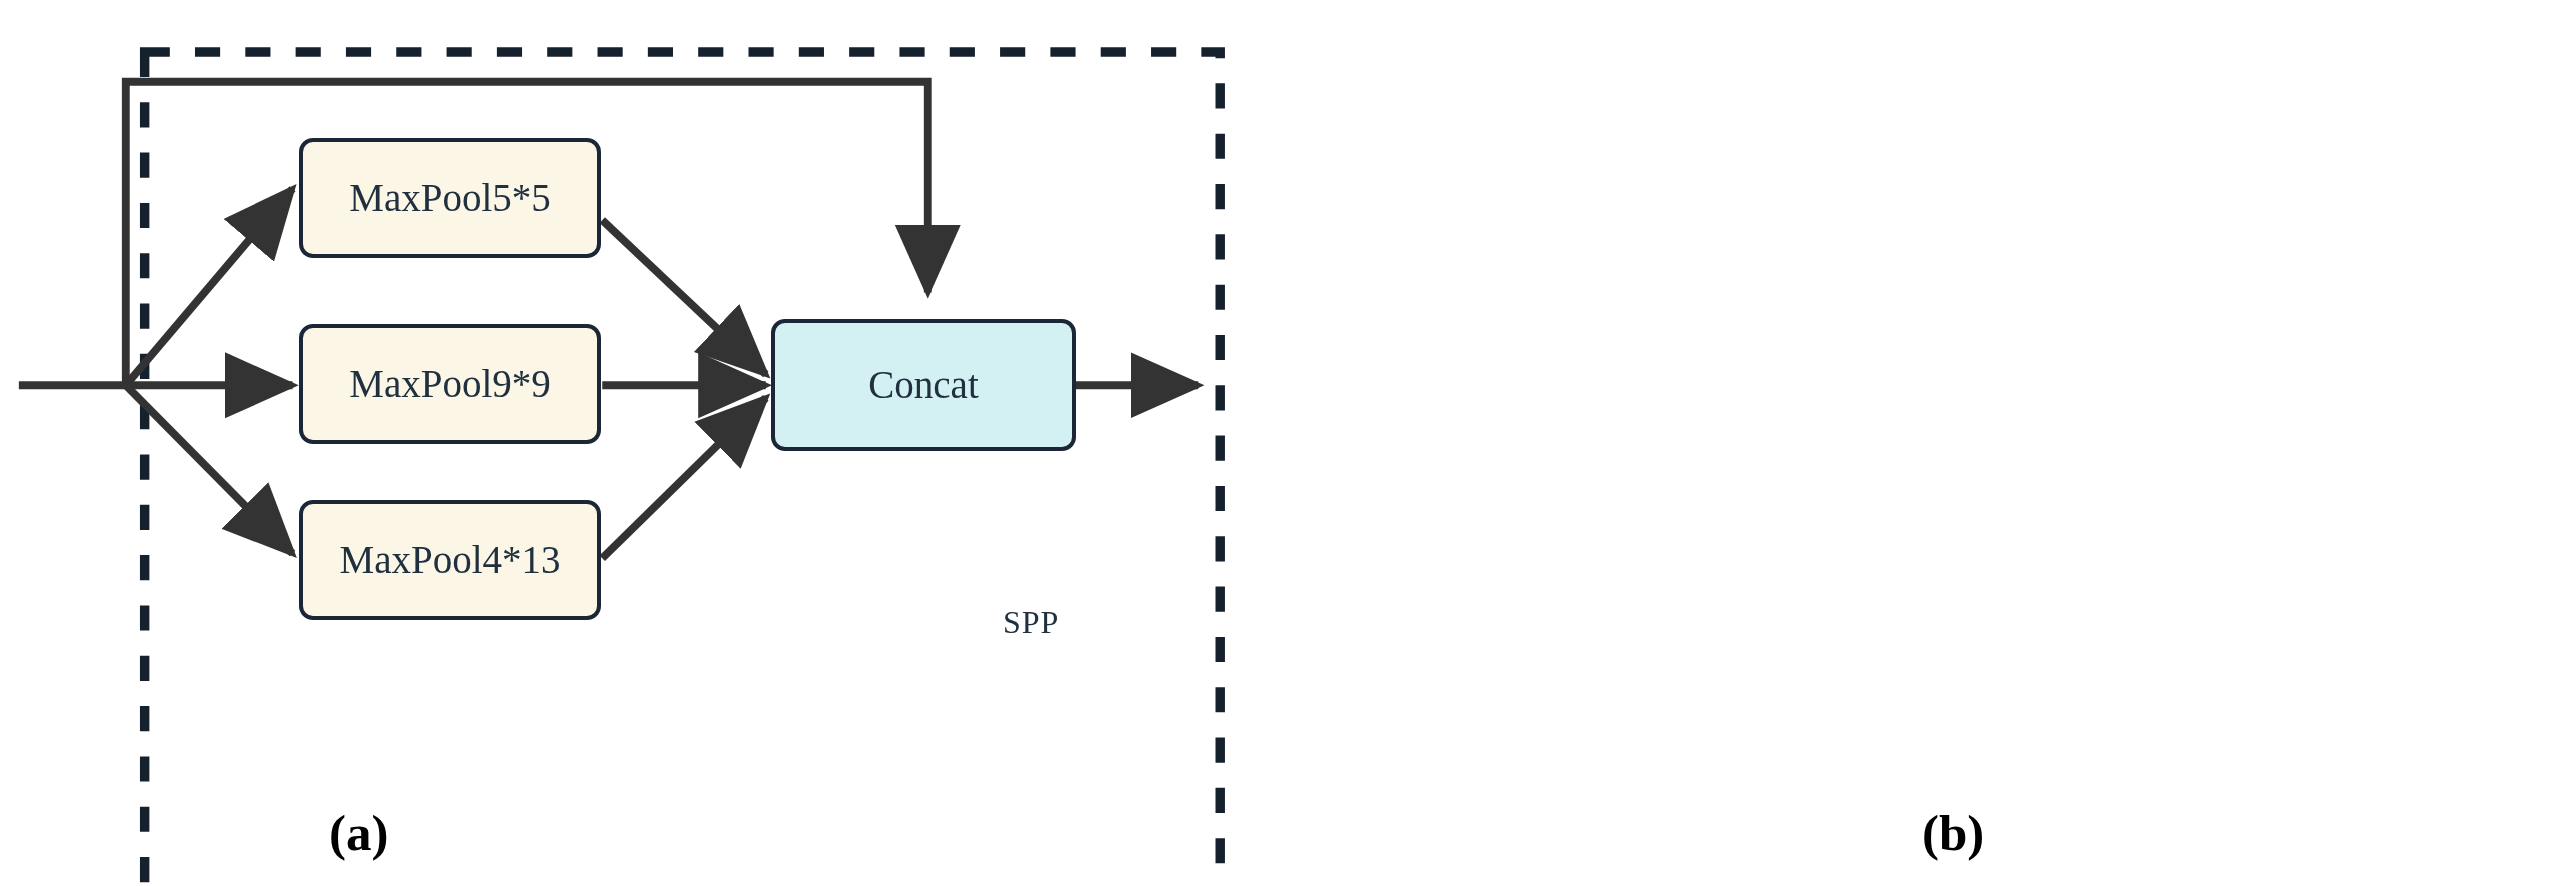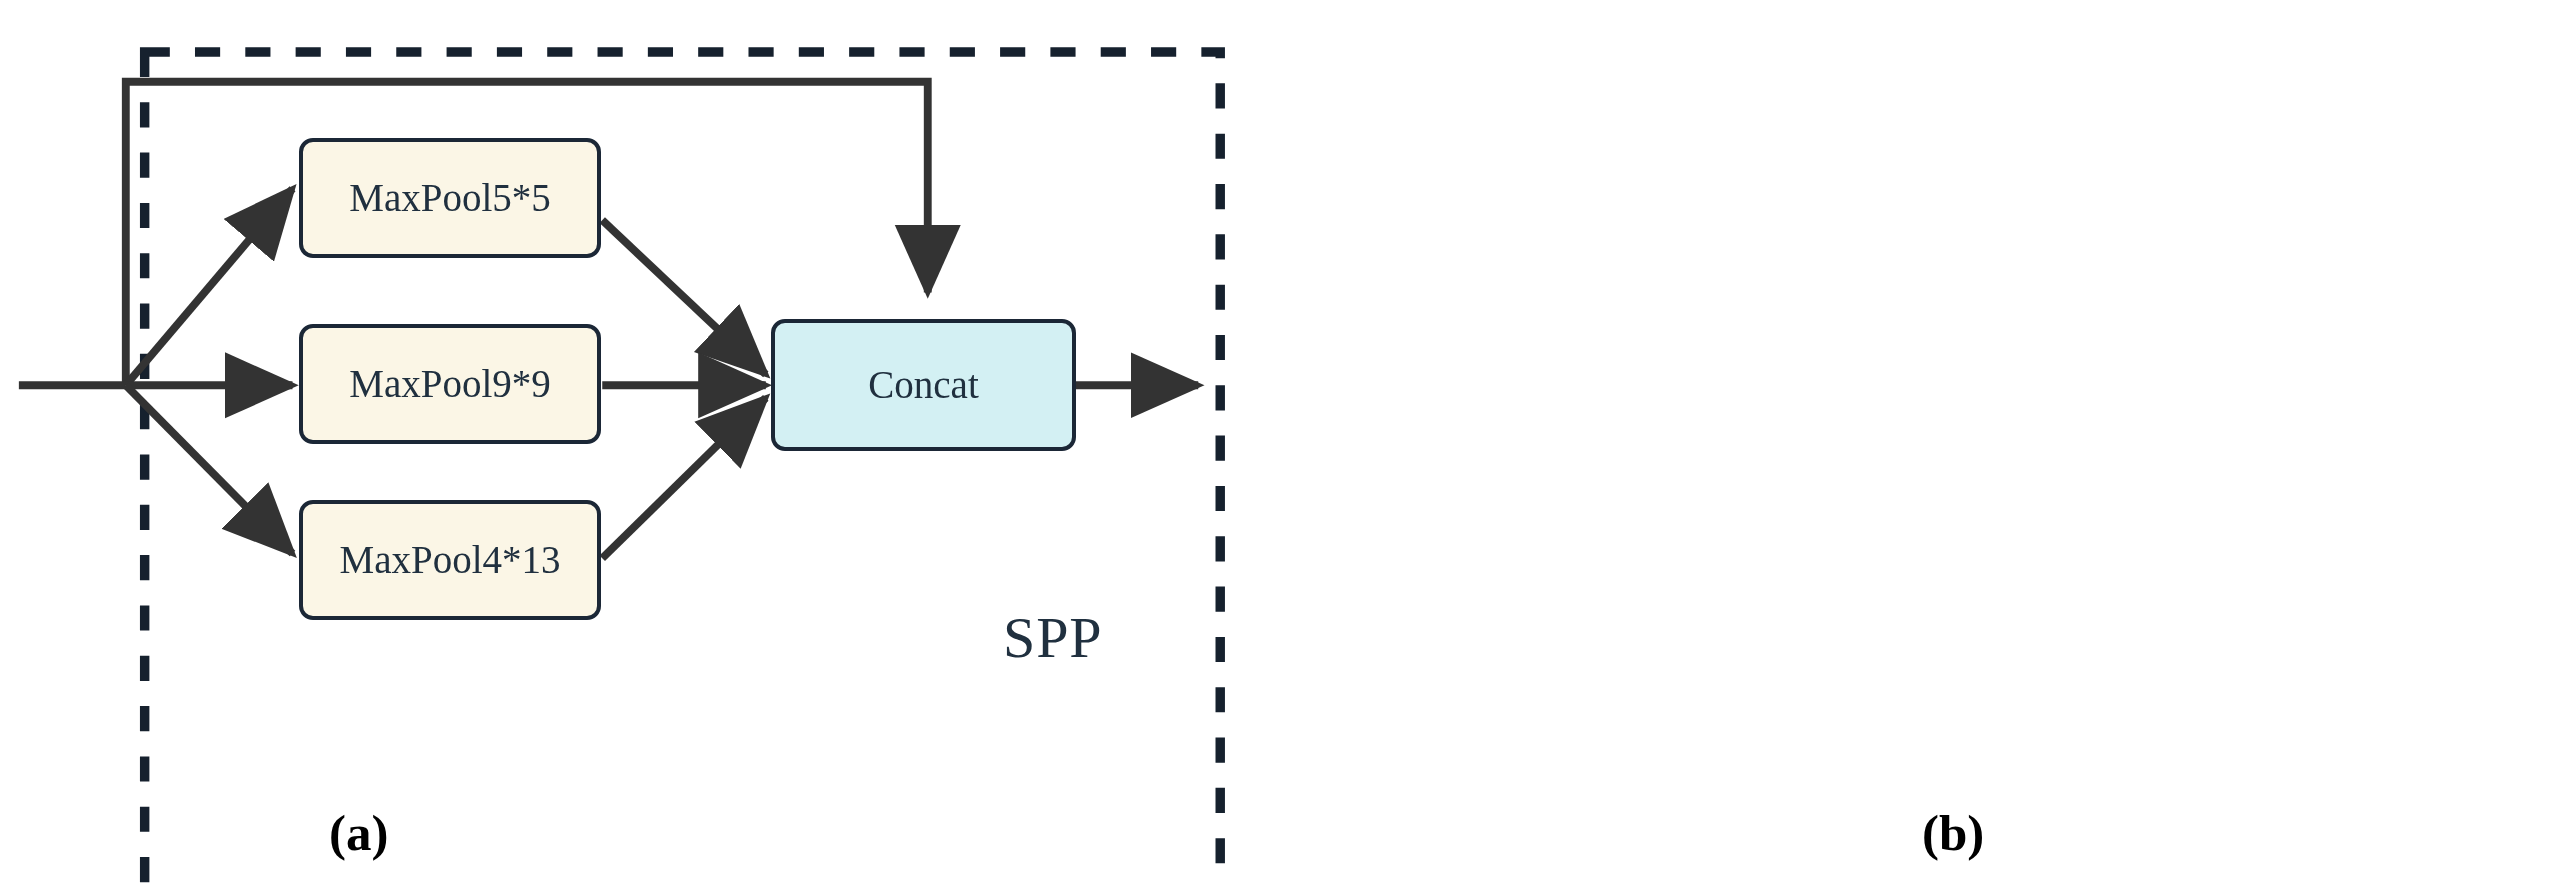--- a/index.html
+++ b/index.html
@@ -5,21 +5,21 @@
   html,body{margin:0;padding:0;background:#ffffff;}
   body{width:2576px;height:887px;font-family:"Liberation Serif",serif;overflow:hidden;}
   #stage{position:relative;width:2576px;height:887px;}
   svg.layer{position:absolute;left:0;top:0;width:2576px;height:887px;}
   .node{position:absolute;box-sizing:border-box;display:flex;flex-direction:row;
         align-items:center;justify-content:center;border:4.4px solid #1b2736;
         border-radius:14px;line-height:1.08;}
   .node .l1,.node .l2{display:block;white-space:nowrap;}
   .maxpool{background:#fbf6e6;color:#20303f;font-size:39px;}
   .concat{background:#d3f0f3;color:#20303f;font-size:39px;}
-  .panel-tag{position:absolute;font-size:58px;color:#20303f;letter-spacing:0.9px;}
+  .panel-tag{position:absolute;font-size:32px;color:#20303f;letter-spacing:0.9px;}
   .caption{position:absolute;font-size:51px;font-weight:bold;color:#000;
            font-family:"Liberation Serif",serif;}
 </style>
 </head>
 <body>
 
 <div id="stage">
 
   <svg class="layer" viewBox="0 0 2916 1004">
     <defs>

